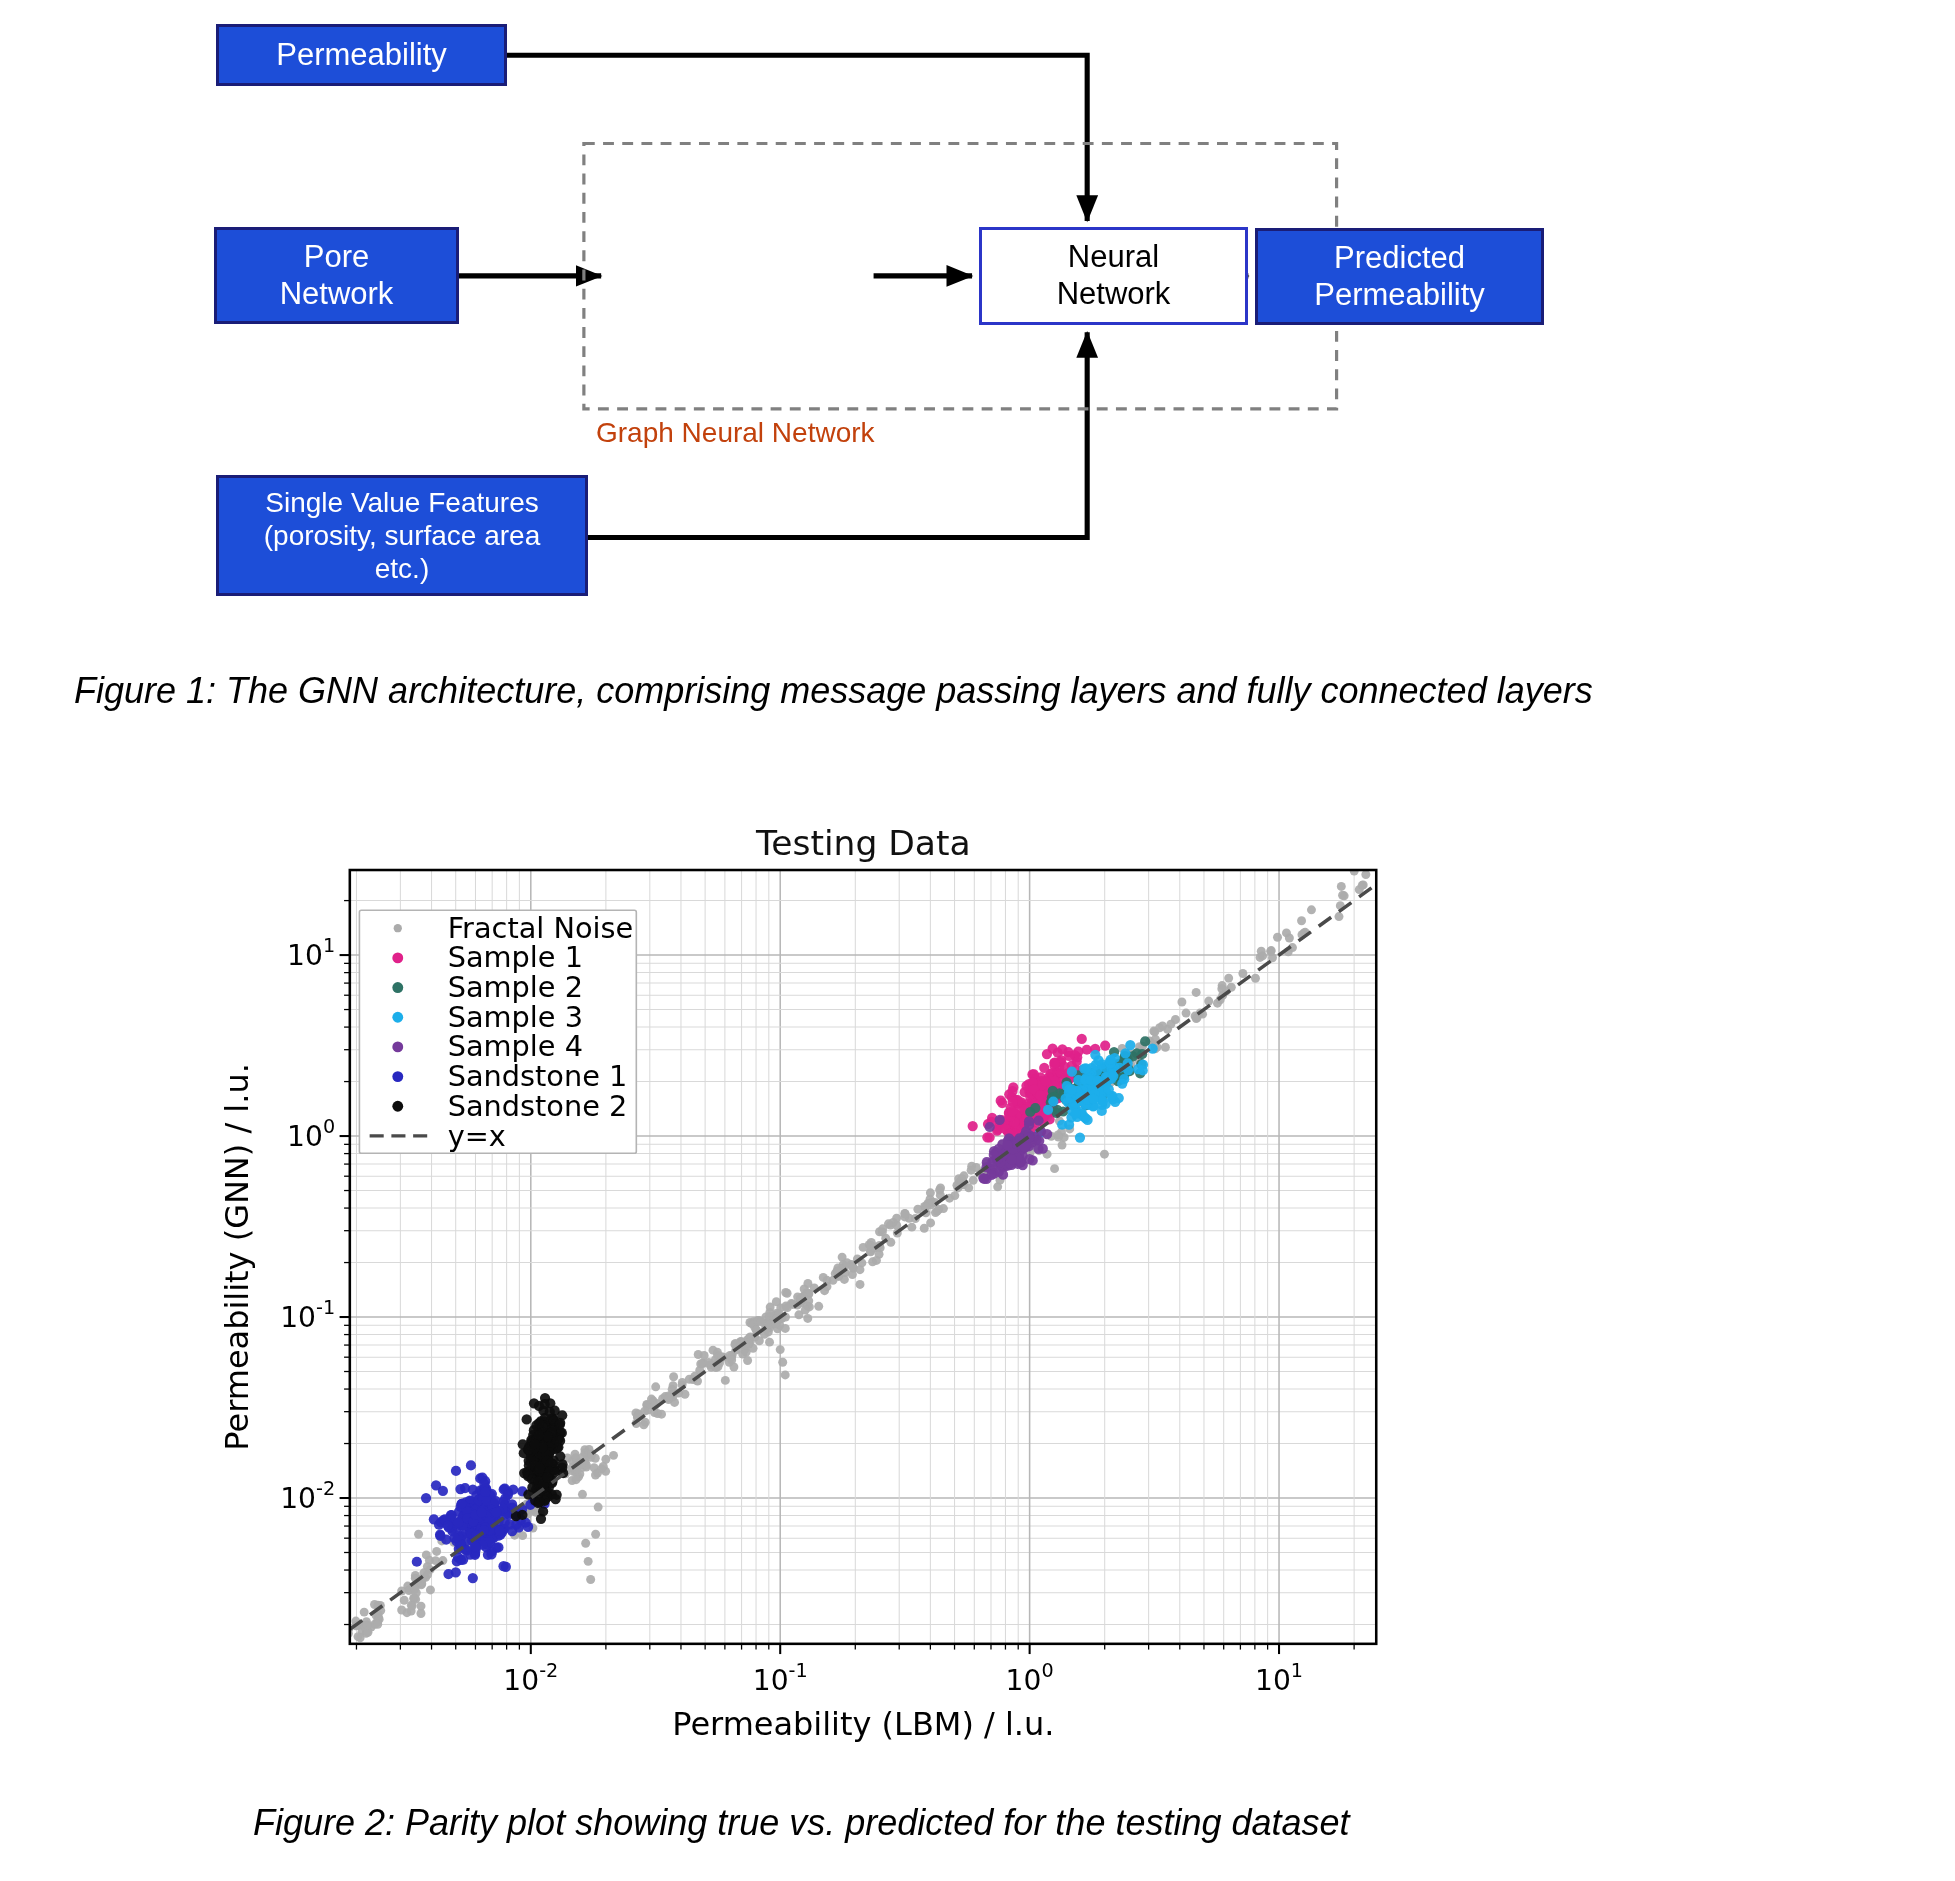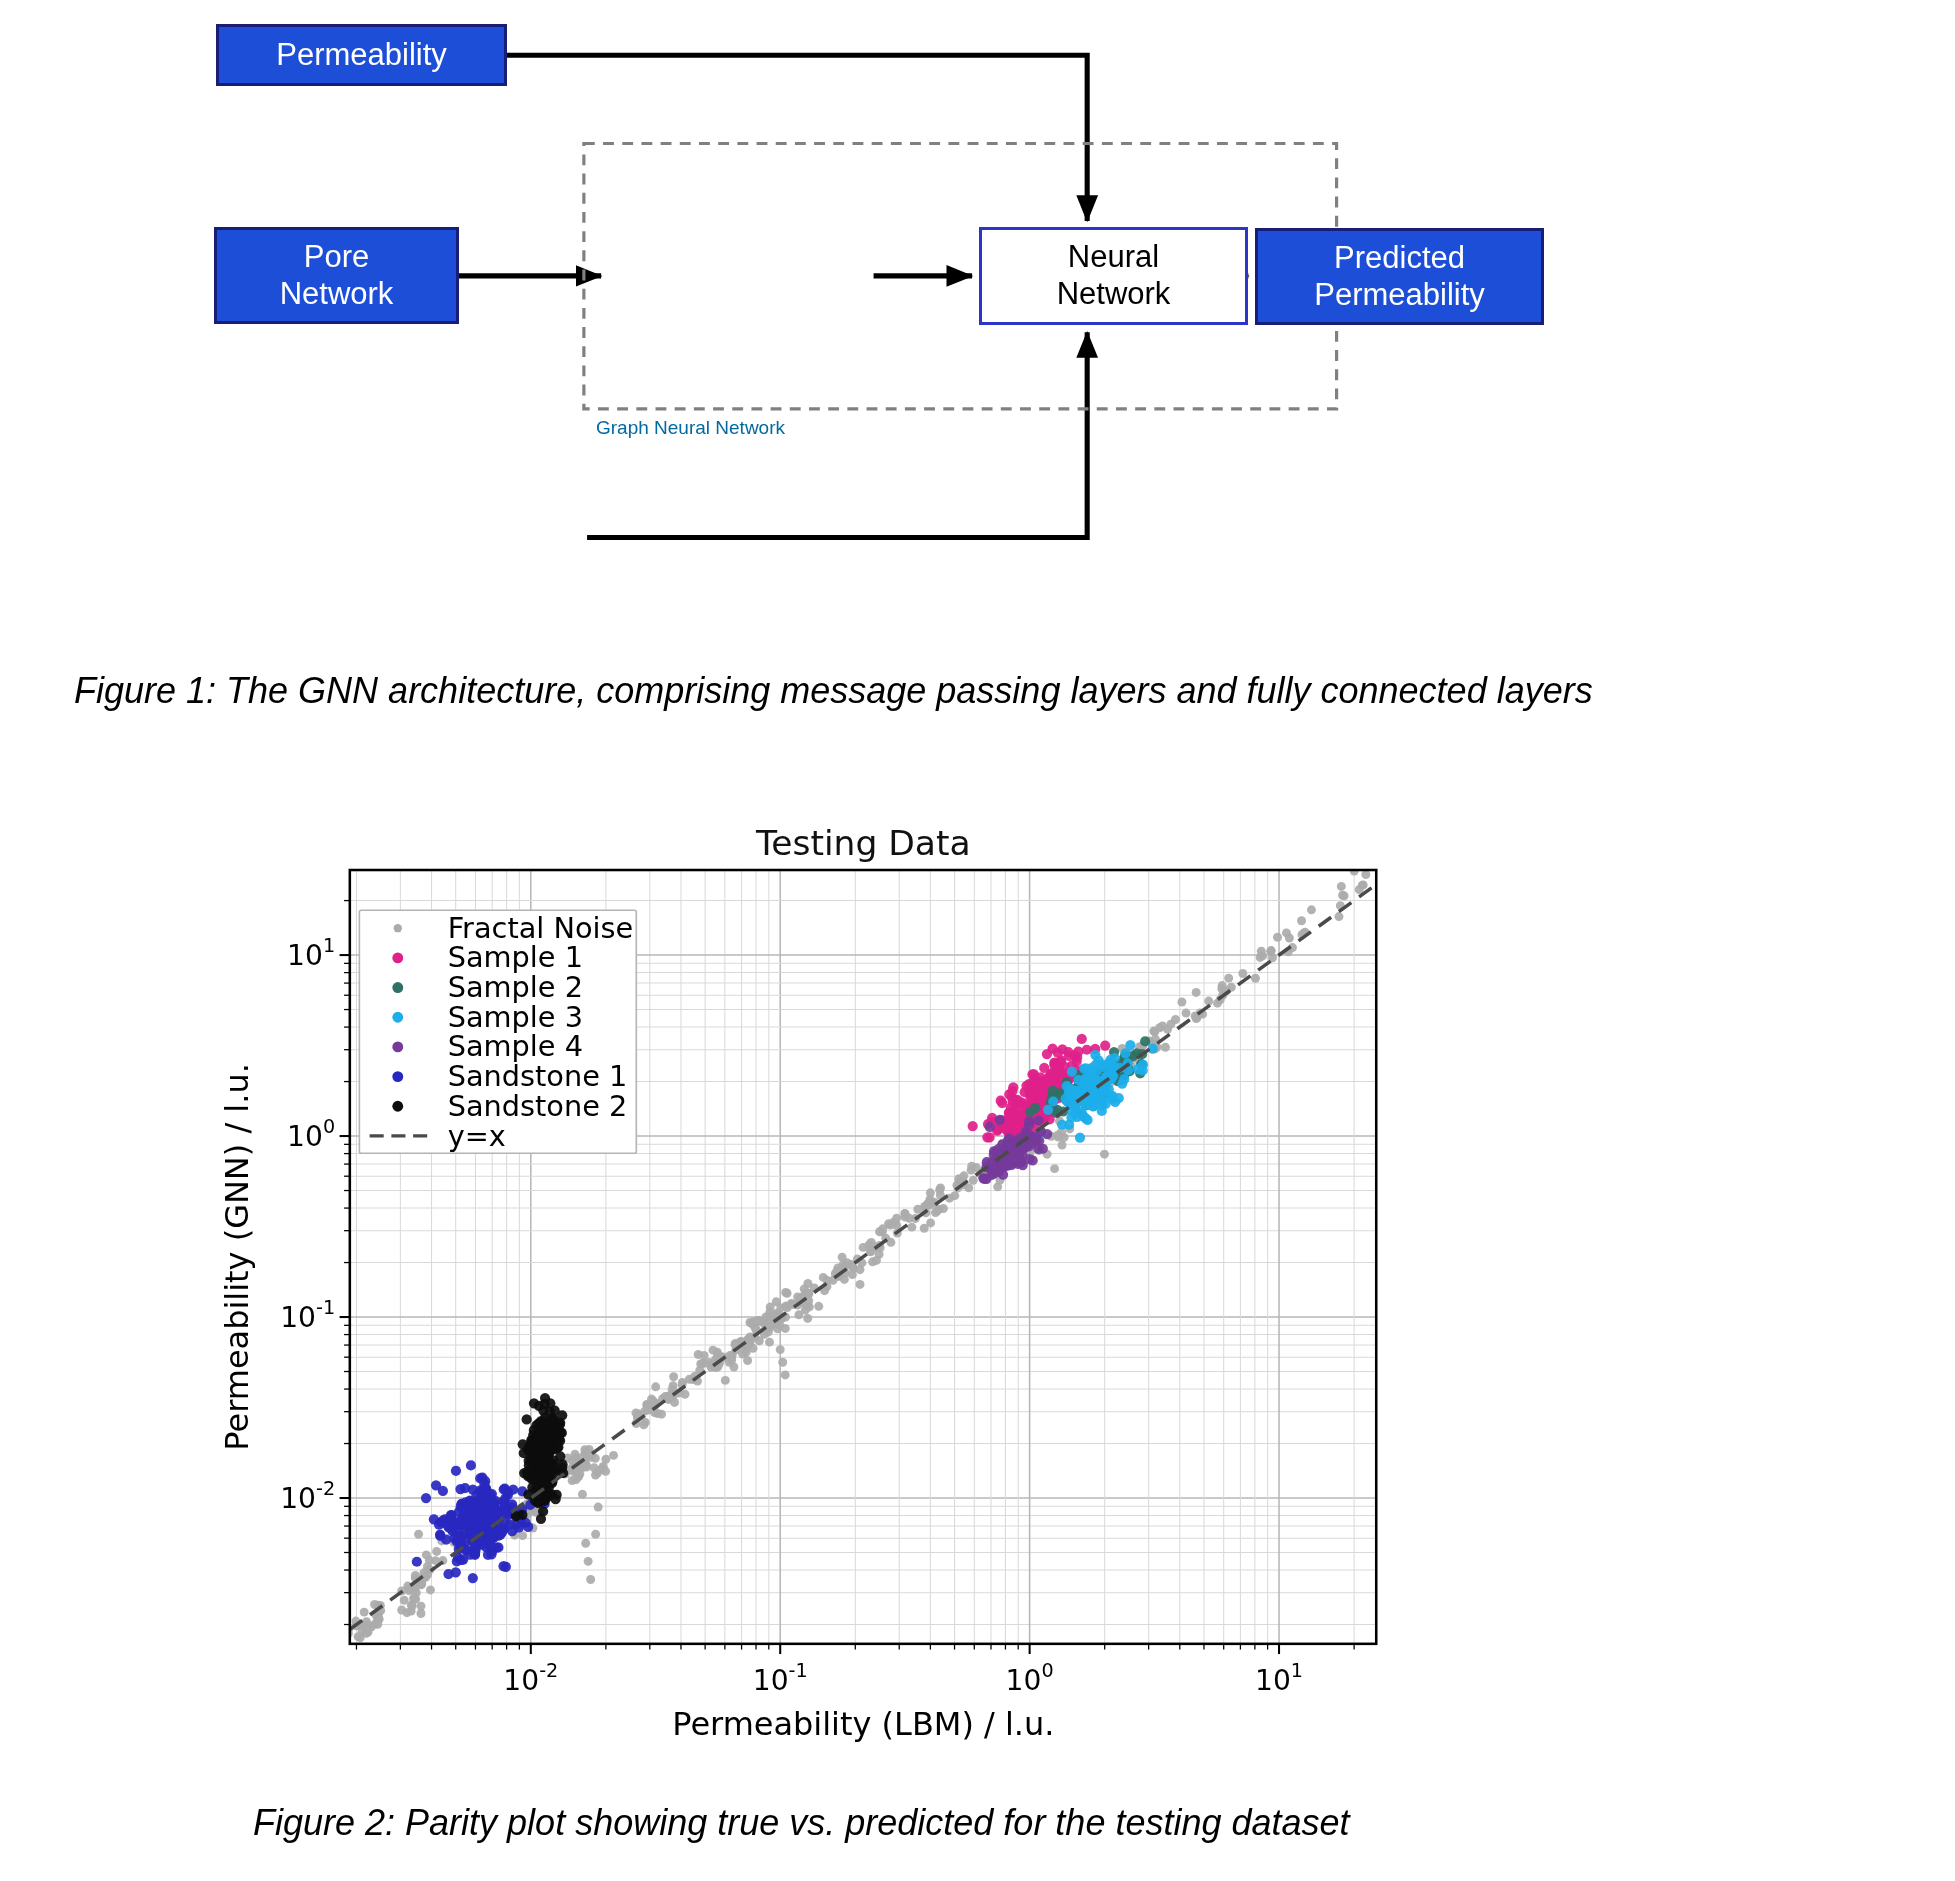--- a/index.html
+++ b/index.html
@@ -3,21 +3,21 @@
 <meta charset="utf-8">
 <style>
   html,body{margin:0;padding:0;background:#fff;}
   .page{position:relative;width:1955px;height:1882px;background:#ffffff;overflow:hidden;
         font-family:"Liberation Sans",sans-serif;}
   .node{position:absolute;display:flex;align-items:center;justify-content:center;
         text-align:center;white-space:pre-line;box-sizing:border-box;
         font-size:31px;line-height:1.18;font-family:"Liberation Sans",sans-serif;}
   .bluebox{background:#1d4ed8;border:3.2px solid #1A1D77;color:#ffffff;}
   .whitebox{background:#ffffff;border:3.8px solid #2B35C8;color:#000000;}
-  .grouplabel{position:absolute;color:#0369a1;font-size:19px;font-family:"Liberation Sans",sans-serif;}
+  .grouplabel{position:absolute;color:#c2410c;font-size:28px;font-family:"Liberation Sans",sans-serif;}
   .caption{position:absolute;color:#000;font-size:36px;font-style:italic;
            font-family:"Liberation Sans",sans-serif;white-space:nowrap;margin-left:32px;}
   svg text{font-family:"DejaVu Sans",sans-serif;}
   #overlay{position:absolute;left:0;top:0;width:1955px;height:1882px;}
 </style>
 </head>
 <body>
 
 <div class="page">
 
@@ -1927,20 +1927,23 @@
       </g>
   </svg>
 
   <div class="node bluebox" style="left:216px;top:24px;width:291px;height:62px;">Permeability</div>
   <div class="node bluebox" style="left:214px;top:227px;width:245px;height:97px;">Pore
 Network</div>
   <div class="node whitebox" style="left:979px;top:227px;width:269px;height:98px;">Neural
 Network</div>
   <div class="node bluebox" style="left:1255px;top:228px;width:289px;height:97px;">Predicted
 Permeability</div>
+  <div class="node bluebox" style="left:216px;top:475px;width:372px;height:121px;font-size:28px;">Single Value Features
+(porosity, surface area
+etc.)</div>
 
   <div class="grouplabel" style="left:596px;top:417px;">Graph Neural Network</div>
 
   <div class="caption" style="left:42px;top:670px;">Figure 1: The GNN architecture, comprising message passing layers and fully connected layers</div>
 
   <div class="caption" style="left:221px;top:1802px;">Figure 2: Parity plot showing true vs. predicted for the testing dataset</div>
 </div>
 
 
 </body></html>

